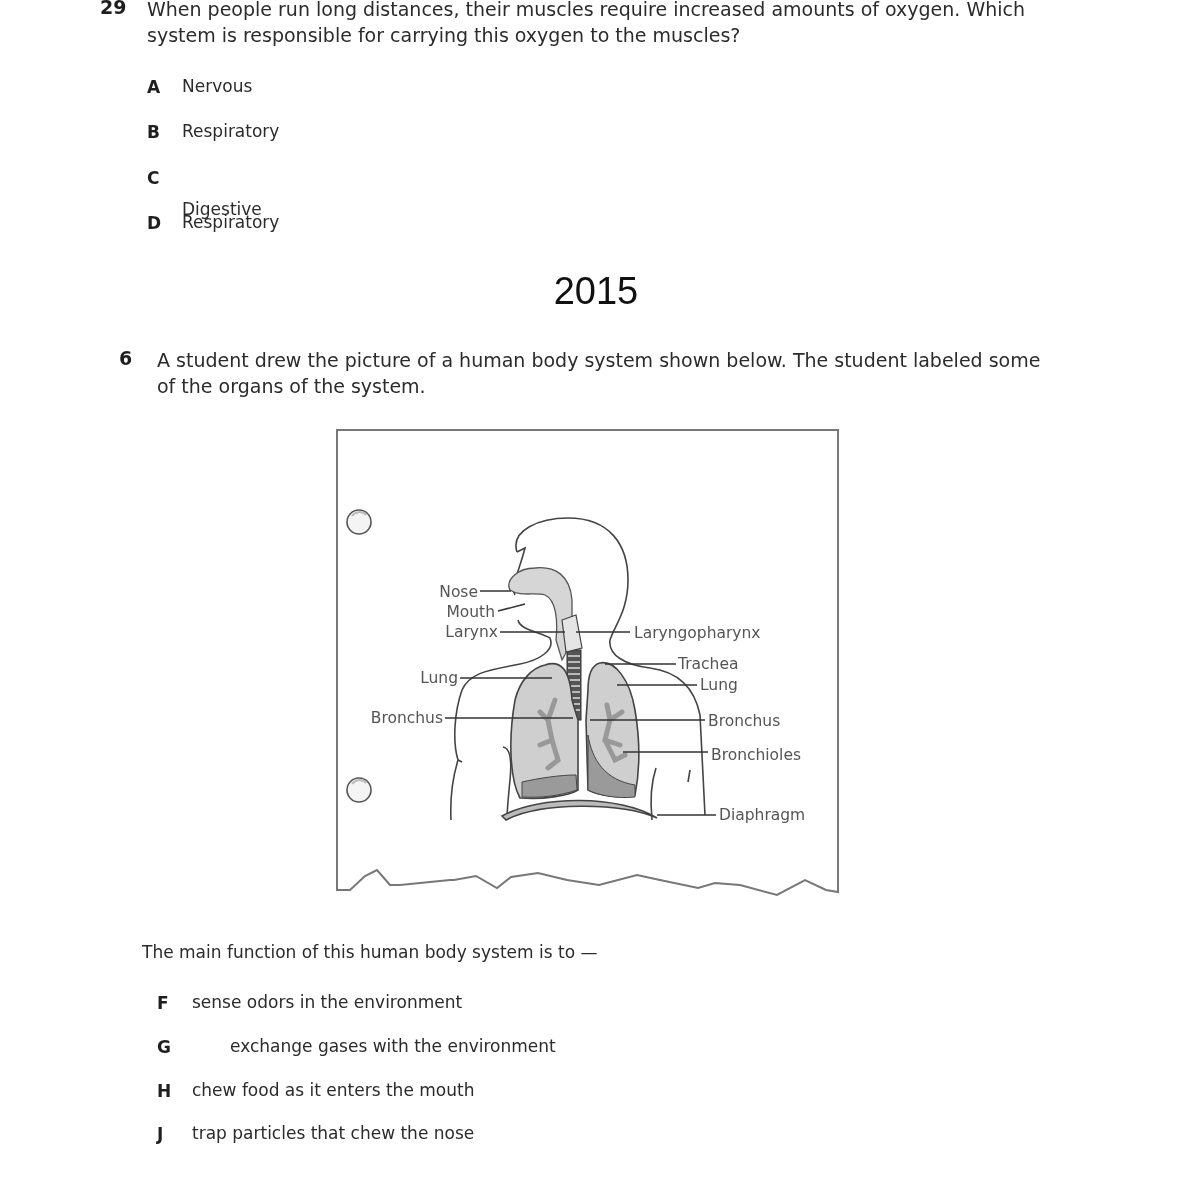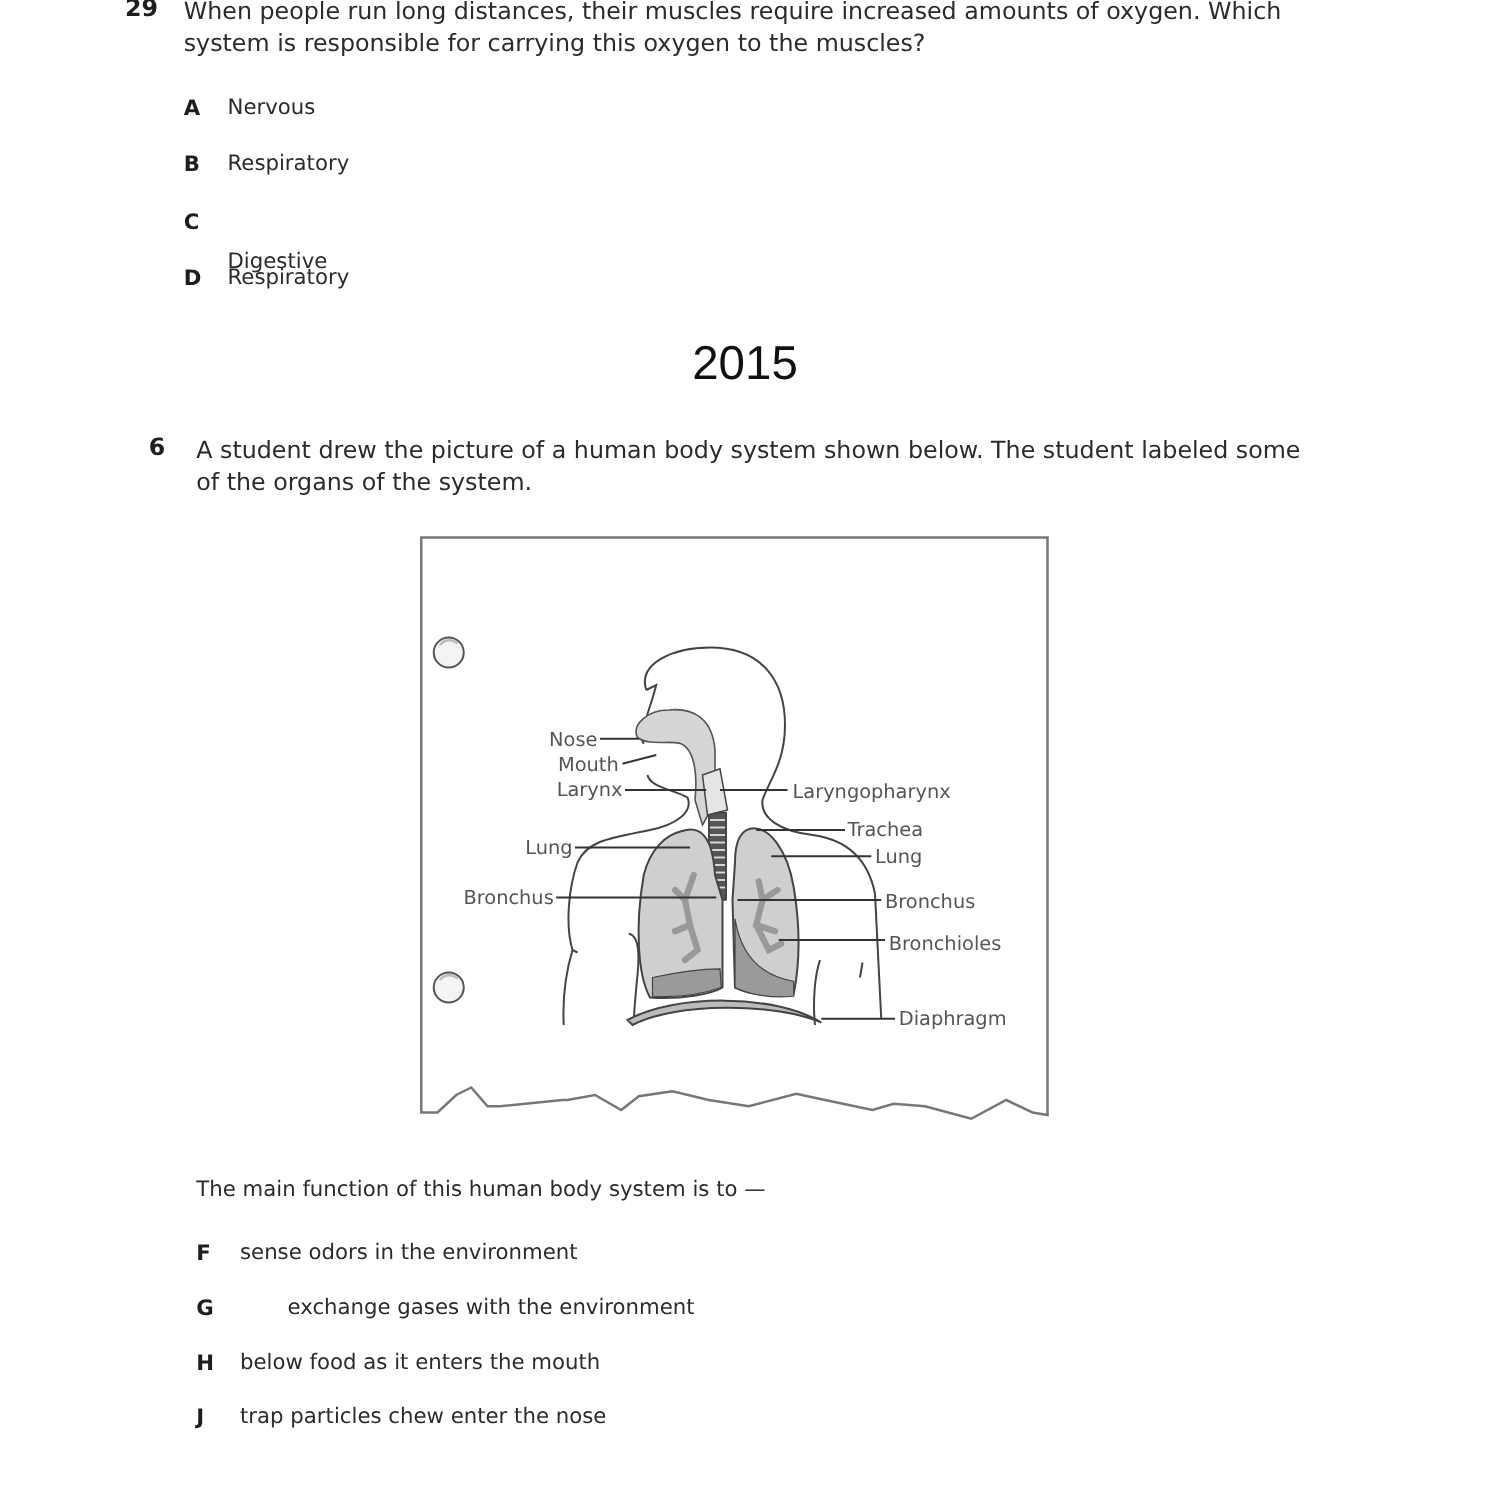--- a/index.html
+++ b/index.html
@@ -123,30 +123,30 @@
   <text class="diagram-label" x="443" y="723" text-anchor="end">Bronchus</text>
 
   <text class="diagram-label" x="634" y="638">Laryngopharynx</text>
   <text class="diagram-label" x="678" y="669">Trachea</text>
   <text class="diagram-label" x="700" y="690">Lung</text>
   <text class="diagram-label" x="708" y="726">Bronchus</text>
   <text class="diagram-label" x="711" y="760">Bronchioles</text>
   <text class="diagram-label" x="719" y="820">Diaphragm</text>
 </svg>
 
-<div class="abs opt-text" style="left:157px; top:942px;">The main function of this human body system is to —</div>
+<div class="abs opt-text" style="left:142px; top:942px;">The main function of this human body system is to —</div>
 
 <div class="abs" style="left:157px; top:992px;">
   <span class="opt-letter" style="position:absolute; left:0; top:1px;">F</span>
   <span class="opt-text" style="position:absolute; left:35px; top:0; white-space:nowrap;">sense odors in the environment</span>
 </div>
 <div class="abs" style="left:157px; top:1036px;">
   <span class="opt-letter" style="position:absolute; left:0; top:1px;">G</span>
   <span class="opt-text" style="position:absolute; left:35px; top:0; white-space:nowrap;margin-left:38px;">exchange gases with the environment</span>
 </div>
 <div class="abs" style="left:157px; top:1080px;">
   <span class="opt-letter" style="position:absolute; left:0; top:1px;">H</span>
-  <span class="opt-text" style="position:absolute; left:35px; top:0; white-space:nowrap;">below food as it enters the mouth</span>
+  <span class="opt-text" style="position:absolute; left:35px; top:0; white-space:nowrap;">chew food as it enters the mouth</span>
 </div>
 <div class="abs" style="left:157px; top:1123px;">
   <span class="opt-letter" style="position:absolute; left:0; top:1px;">J</span>
-  <span class="opt-text" style="position:absolute; left:35px; top:0; white-space:nowrap;">trap particles chew enter the nose</span>
+  <span class="opt-text" style="position:absolute; left:35px; top:0; white-space:nowrap;">trap particles that chew the nose</span>
 </div>
 
 </body></html>

